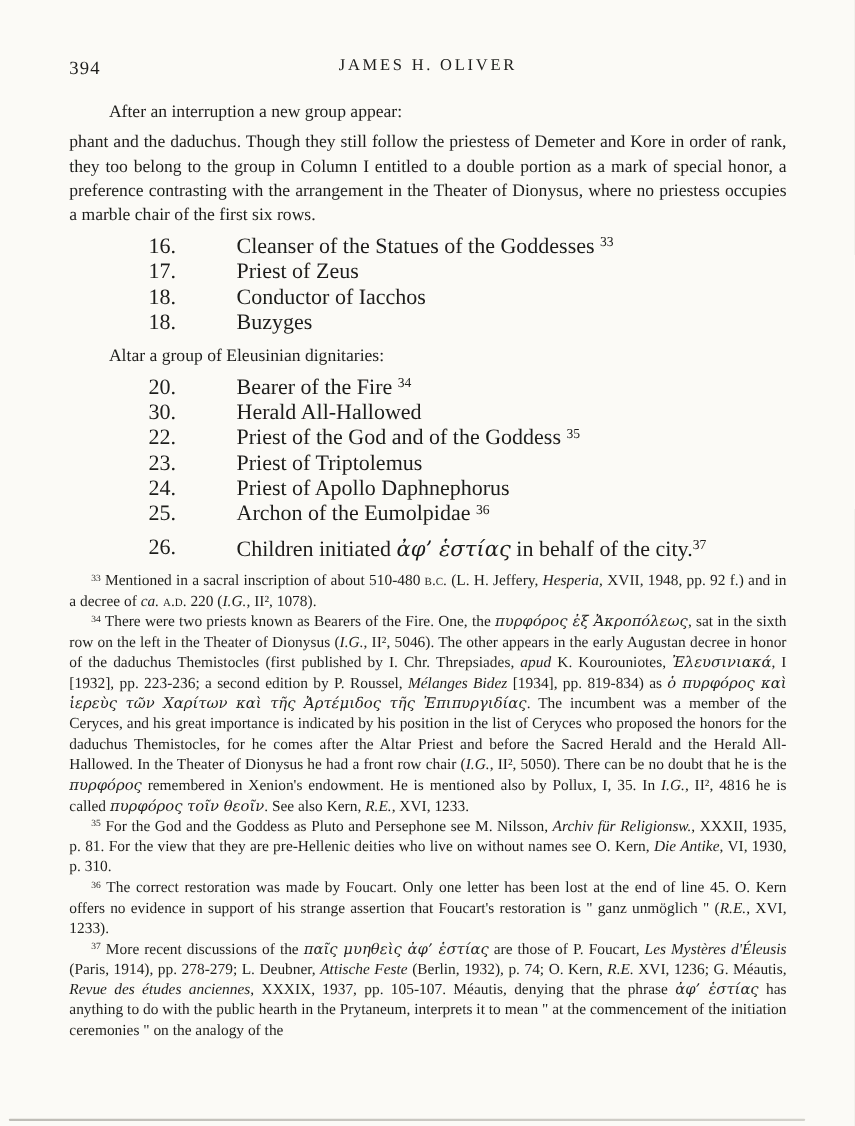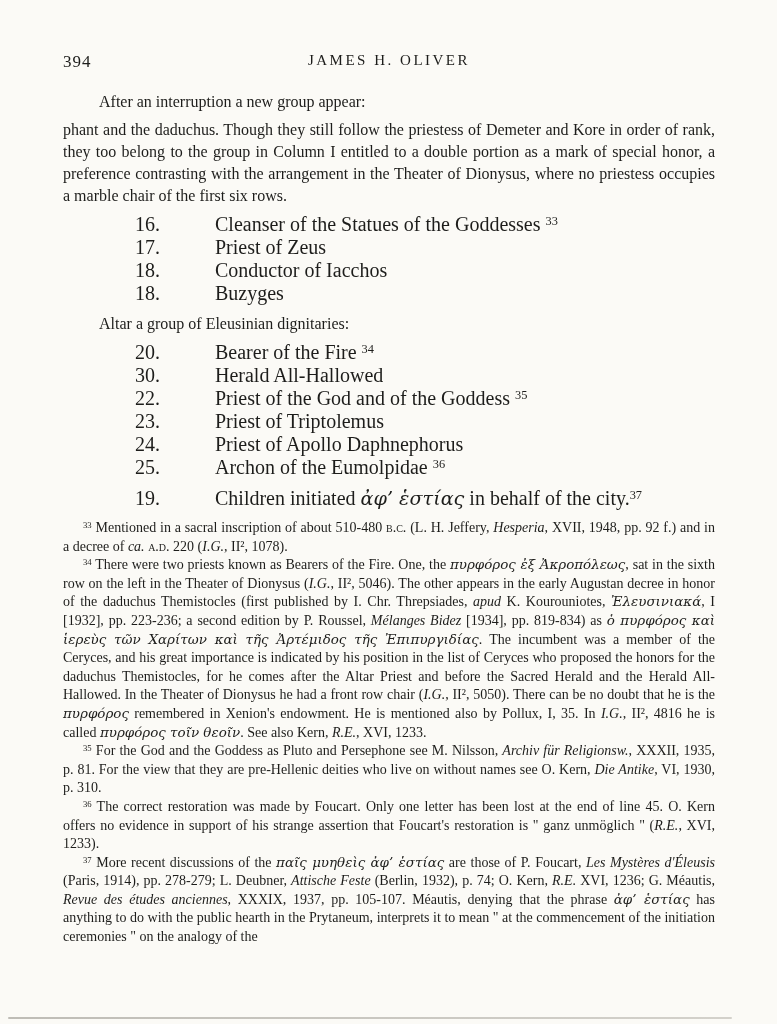--- a/index.html
+++ b/index.html
@@ -134,21 +134,21 @@
       </div>
       <div class="entry">
         <span class="num">25.</span>
         <span class="entry-text"><span>Archon of the Eumolpidae </span><sup>36</sup></span>
       </div>
     </div>
 
 
     <div class="entry-list">
       <div class="entry">
-        <span class="num">19.</span>
+        <span class="num">26.</span>
         <span class="entry-text"><span>Children initiated </span><span class="gk">ἀφ’ ἑστίας</span><span> in behalf of the city.</span><sup>37</sup></span>
       </div>
     </div>
 
     <section class="footnotes">
       <p class="footnote"><sup>33</sup><span><span> Mentioned in a sacral inscription of about 510-480 </span><span class="sc">b.c.</span><span> (L. H. Jeffery, </span><span class="it">Hesperia</span><span>, XVII, 1948, pp. 92 f.) and in a decree of </span><span class="it">ca.</span><span> </span><span class="sc">a.d.</span><span> 220 (</span><span class="it">I.G.</span><span>, II², 1078).</span></span></p>
       <p class="footnote"><sup>34</sup><span><span> There were two priests known as Bearers of the Fire. One, the </span><span class="gk">πυρφόρος ἐξ Ἀκροπόλεως</span><span>, sat in the sixth row on the left in the Theater of Dionysus (</span><span class="it">I.G.</span><span>, II², 5046). The other appears in the early Augustan decree in honor of the daduchus Themistocles (first published by I. Chr. Threpsiades, </span><span class="it">apud</span><span> K. Kourouniotes, </span><span class="gk">Ἐλευσινιακά</span><span>, I [1932], pp. 223-236; a second edition by P. Roussel, </span><span class="it">Mélanges Bidez</span><span> [1934], pp. 819-834) as </span><span class="gk">ὁ πυρφόρος καὶ ἱερεὺς τῶν Χαρίτων καὶ τῆς Ἀρτέμιδος τῆς Ἐπιπυργιδίας</span><span>. The incumbent was a member of the Ceryces, and his great importance is indicated by his position in the list of Ceryces who proposed the honors for the daduchus Themistocles, for he comes after the Altar Priest and before the Sacred Herald and the Herald All-Hallowed. In the Theater of Dionysus he had a front row chair (</span><span class="it">I.G.</span><span>, II², 5050). There can be no doubt that he is the </span><span class="gk">πυρφόρος</span><span> remembered in Xenion's endowment. He is mentioned also by Pollux, I, 35. In </span><span class="it">I.G.</span><span>, II², 4816 he is called </span><span class="gk">πυρφόρος τοῖν θεοῖν</span><span>. See also Kern, </span><span class="it">R.E.</span><span>, XVI, 1233.</span></span></p>
       <p class="footnote"><sup>35</sup><span><span> For the God and the Goddess as Pluto and Persephone see M. Nilsson, </span><span class="it">Archiv für Religionsw.</span><span>, XXXII, 1935, p. 81. For the view that they are pre-Hellenic deities who live on without names see O. Kern, </span><span class="it">Die Antike</span><span>, VI, 1930, p. 310.</span></span></p>
       <p class="footnote"><sup>36</sup><span><span> The correct restoration was made by Foucart. Only one letter has been lost at the end of line 45. O. Kern offers no evidence in support of his strange assertion that Foucart's restoration is " ganz unmöglich " (</span><span class="it">R.E.</span><span>, XVI, 1233).</span></span></p>
       <p class="footnote"><sup>37</sup><span><span> More recent discussions of the </span><span class="gk">παῖς μυηθεὶς ἀφ’ ἑστίας</span><span> are those of P. Foucart, </span><span class="it">Les Mystères d'Éleusis</span><span> (Paris, 1914), pp. 278-279; L. Deubner, </span><span class="it">Attische Feste</span><span> (Berlin, 1932), p. 74; O. Kern, </span><span class="it">R.E.</span><span> XVI, 1236; G. Méautis, </span><span class="it">Revue des études anciennes</span><span>, XXXIX, 1937, pp. 105-107. Méautis, denying that the phrase </span><span class="gk">ἀφ’ ἑστίας</span><span> has anything to do with the public hearth in the Prytaneum, interprets it to mean " at the commencement of the initiation ceremonies " on the analogy of the</span></span></p>

